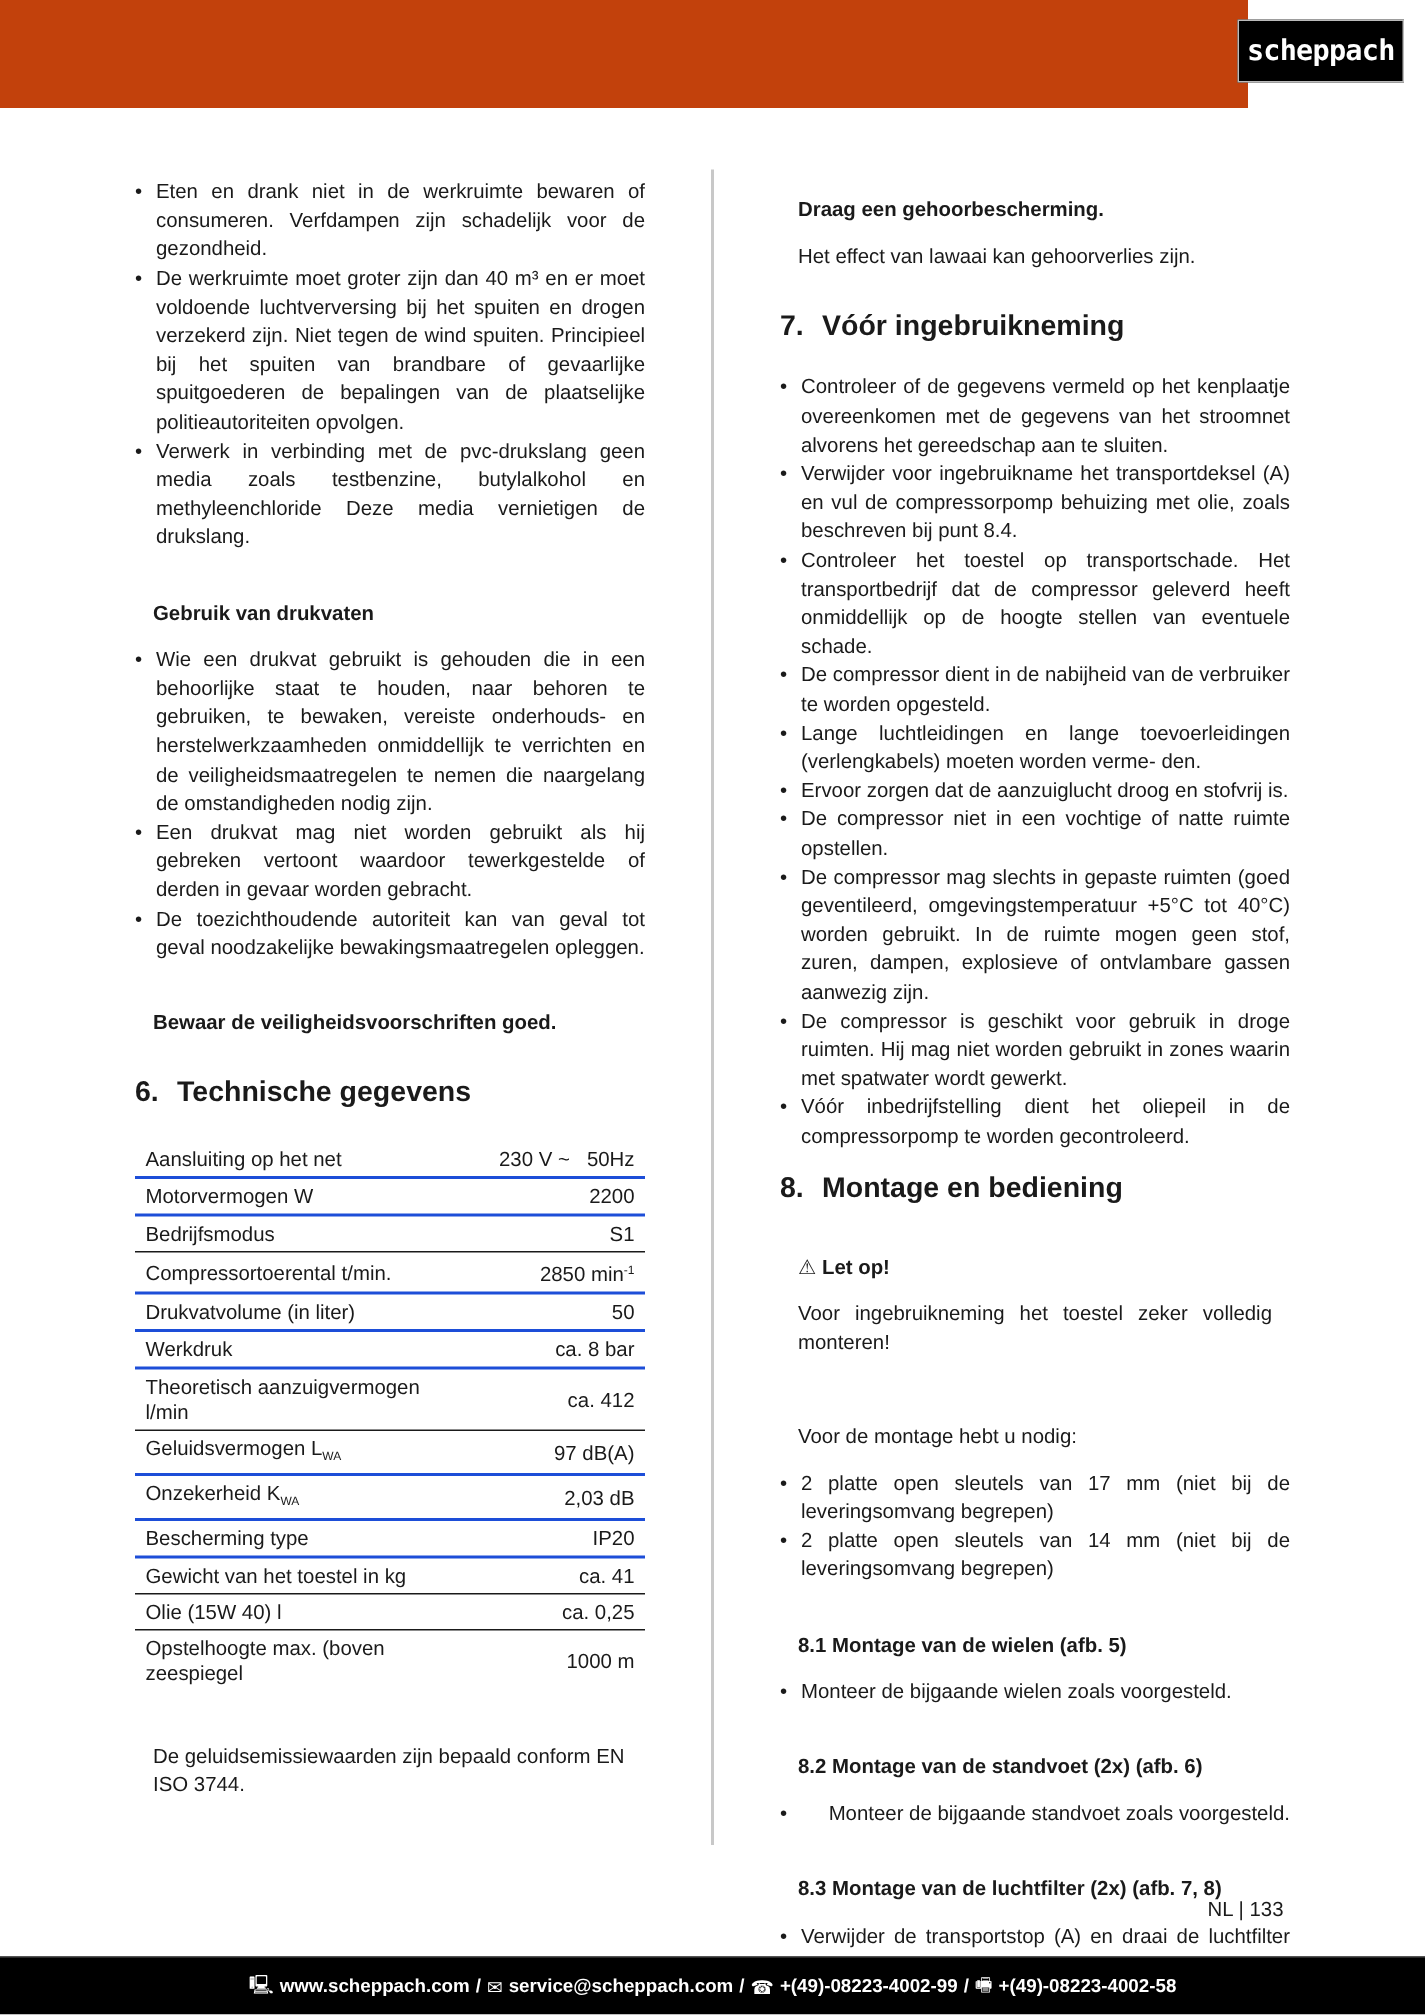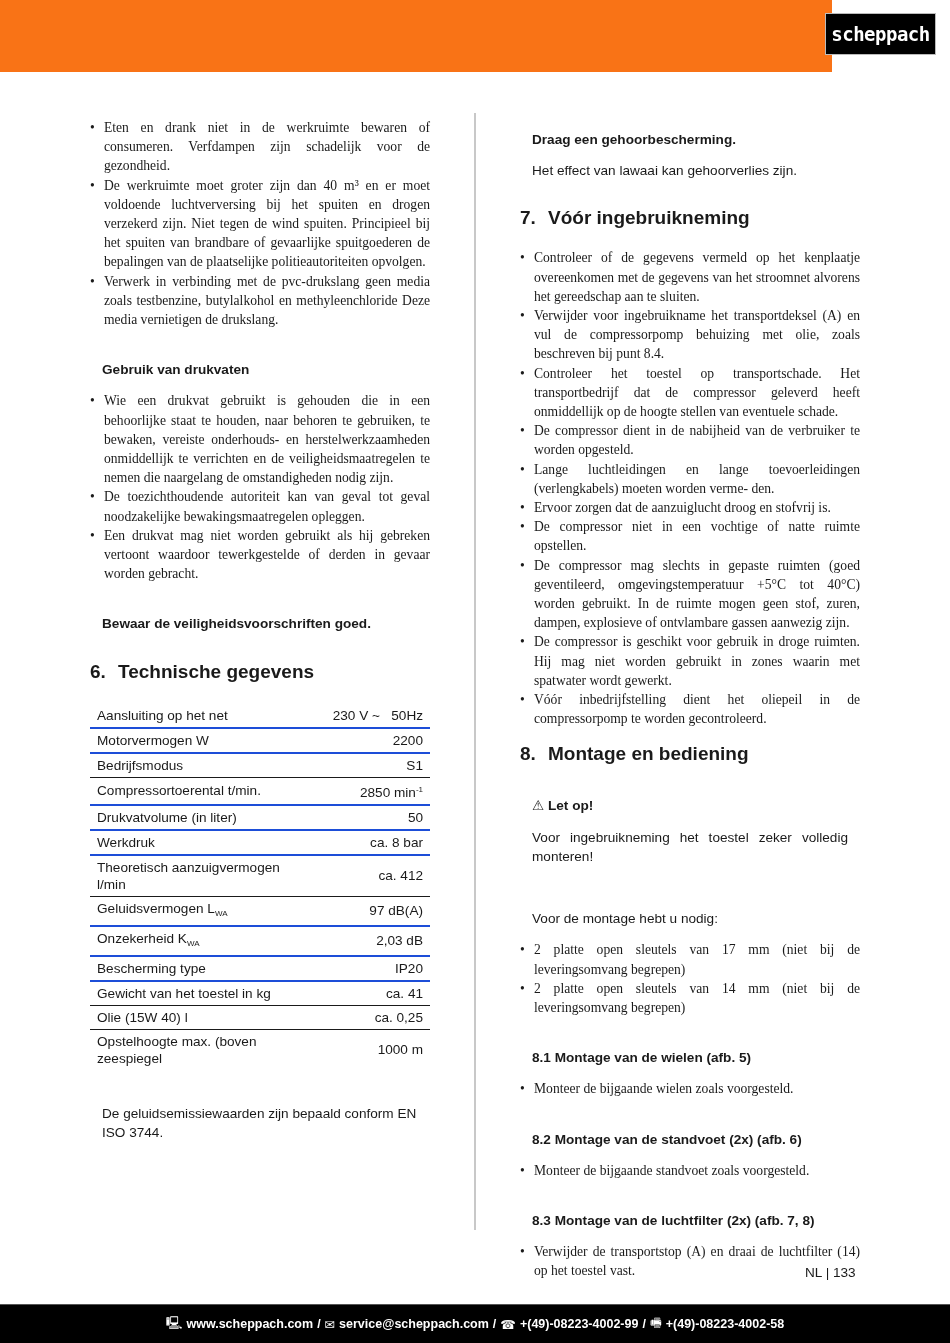--- a/index.html
+++ b/index.html
@@ -3,41 +3,41 @@
 <meta charset="utf-8">
 <style>
   html, body { margin: 0; padding: 0; }
   body {
     width: 950px; height: 1343px; position: relative; overflow: hidden;
     background: #ffffff; color: #1a1a1a;
     font-family: "Liberation Sans", sans-serif;
   }
   .topbar {
     position: absolute; left: 0; top: 0; width: 832px; height: 72px;
-    background: #f97316;
+    background: #c2410c;
   }
   .logo {
     position: absolute; left: 825px; top: 13px; width: 111px; height: 42px;
     background: #000; border: 1px solid #bbb; box-sizing: border-box;
     display: flex; align-items: center; justify-content: center;
     color: #fff; font-family: "DejaVu Sans Mono", monospace; font-weight: bold;
     font-size: 19px; letter-spacing: -0.5px;
   }
   .col {
     position: absolute; top: 118px; font-size: 13.6px; line-height: 19.2px;
   }
   .col-left { left: 90px; width: 340px; }
   .col-right { left: 520px; width: 340px; }
   .divider {
     position: absolute; left: 474px; top: 113px; width: 2px; height: 1117px;
     background: #c8c8c8;
   }
   p { margin: 12px; }
   .justify { text-align: justify; }
-  ul.bullets { list-style: none; margin: 0; padding: 0; font-family: Liberation Serif, serif; }
+  ul.bullets { list-style: none; margin: 0; padding: 0; }
   ul.bullets li {
     position: relative; padding-left: 14px; text-align: justify;
   }
   ul.bullets li::before {
     content: "\2022"; position: absolute; left: 0; top: 0;
   }
   .bold { font-weight: bold; }
   .gap { height: 19px; }
   h2 {
     margin: 0; font-size: 19px; font-weight: bold; line-height: 24px;
@@ -78,22 +78,22 @@
 <div class="col col-left">
   <ul class="bullets">
     <li>Eten en drank niet in de werkruimte bewaren of consumeren. Verfdampen zijn schadelijk voor de gezondheid.</li>
     <li>De werkruimte moet groter zijn dan 40 m³ en er moet voldoende luchtverversing bij het spuiten en drogen verzekerd zijn. Niet tegen de wind spuiten. Principieel bij het spuiten van brandbare of gevaarlijke spuitgoederen de bepalingen van de plaatselijke politieautoriteiten opvolgen.</li>
     <li>Verwerk in verbinding met de pvc-drukslang geen media zoals testbenzine, butylalkohol en methyleenchloride Deze media vernietigen de drukslang.</li>
   </ul>
   <div class="gap"></div>
   <p class="bold">Gebruik van drukvaten</p>
   <ul class="bullets">
     <li>Wie een drukvat gebruikt is gehouden die in een behoorlijke staat te houden, naar behoren te gebruiken, te bewaken, vereiste onderhouds- en herstelwerkzaamheden onmiddellijk te verrichten en de veiligheidsmaatregelen te nemen die naargelang de omstandigheden nodig zijn.</li>
+    <li>Een drukvat mag niet worden gebruikt als hij gebreken vertoont waardoor tewerkgestelde of derden in gevaar worden gebracht.</li>
     <li>De toezichthoudende autoriteit kan van geval tot geval noodzakelijke bewakingsmaatregelen opleggen.</li>
-    <li>Een drukvat mag niet worden gebruikt als hij gebreken vertoont waardoor tewerkgestelde of derden in gevaar worden gebracht.</li>
   </ul>
   <div class="gap"></div>
   <p class="bold">Bewaar de veiligheidsvoorschriften goed.</p>
   <div style="height:14px"></div>
   <h2>
     <span class="num">6.</span><span>Technische gegevens</span>
   </h2>
   <div style="height:20px"></div>
   <table class="spec-table">
     <tbody>
@@ -189,21 +189,21 @@
     <li>2 platte open sleutels van 14 mm (niet bij de leveringsomvang begrepen)</li>
   </ul>
   <div class="gap"></div>
   <p class="bold">8.1 Montage van de wielen (afb. 5)</p>
   <ul class="bullets">
     <li style="text-align:left">Monteer de bijgaande wielen zoals voorgesteld.</li>
   </ul>
   <div class="gap"></div>
   <p class="bold">8.2 Montage van de standvoet (2x) (afb. 6)</p>
   <ul class="bullets">
-    <li style="text-align:left">Monteer de bijgaande standvoet zoals voorgesteld.</li>
+    <li style="text-align:right">Monteer de bijgaande standvoet zoals voorgesteld.</li>
   </ul>
   <div class="gap"></div>
   <p class="bold">8.3 Montage van de luchtfilter (2x) (afb. 7, 8)</p>
   <ul class="bullets">
     <li>Verwijder de transportstop (A) en draai de luchtfilter (14) op het toestel vast.</li>
   </ul>
 </div>
 
 <div class="pageno">
   <span>NL</span>

